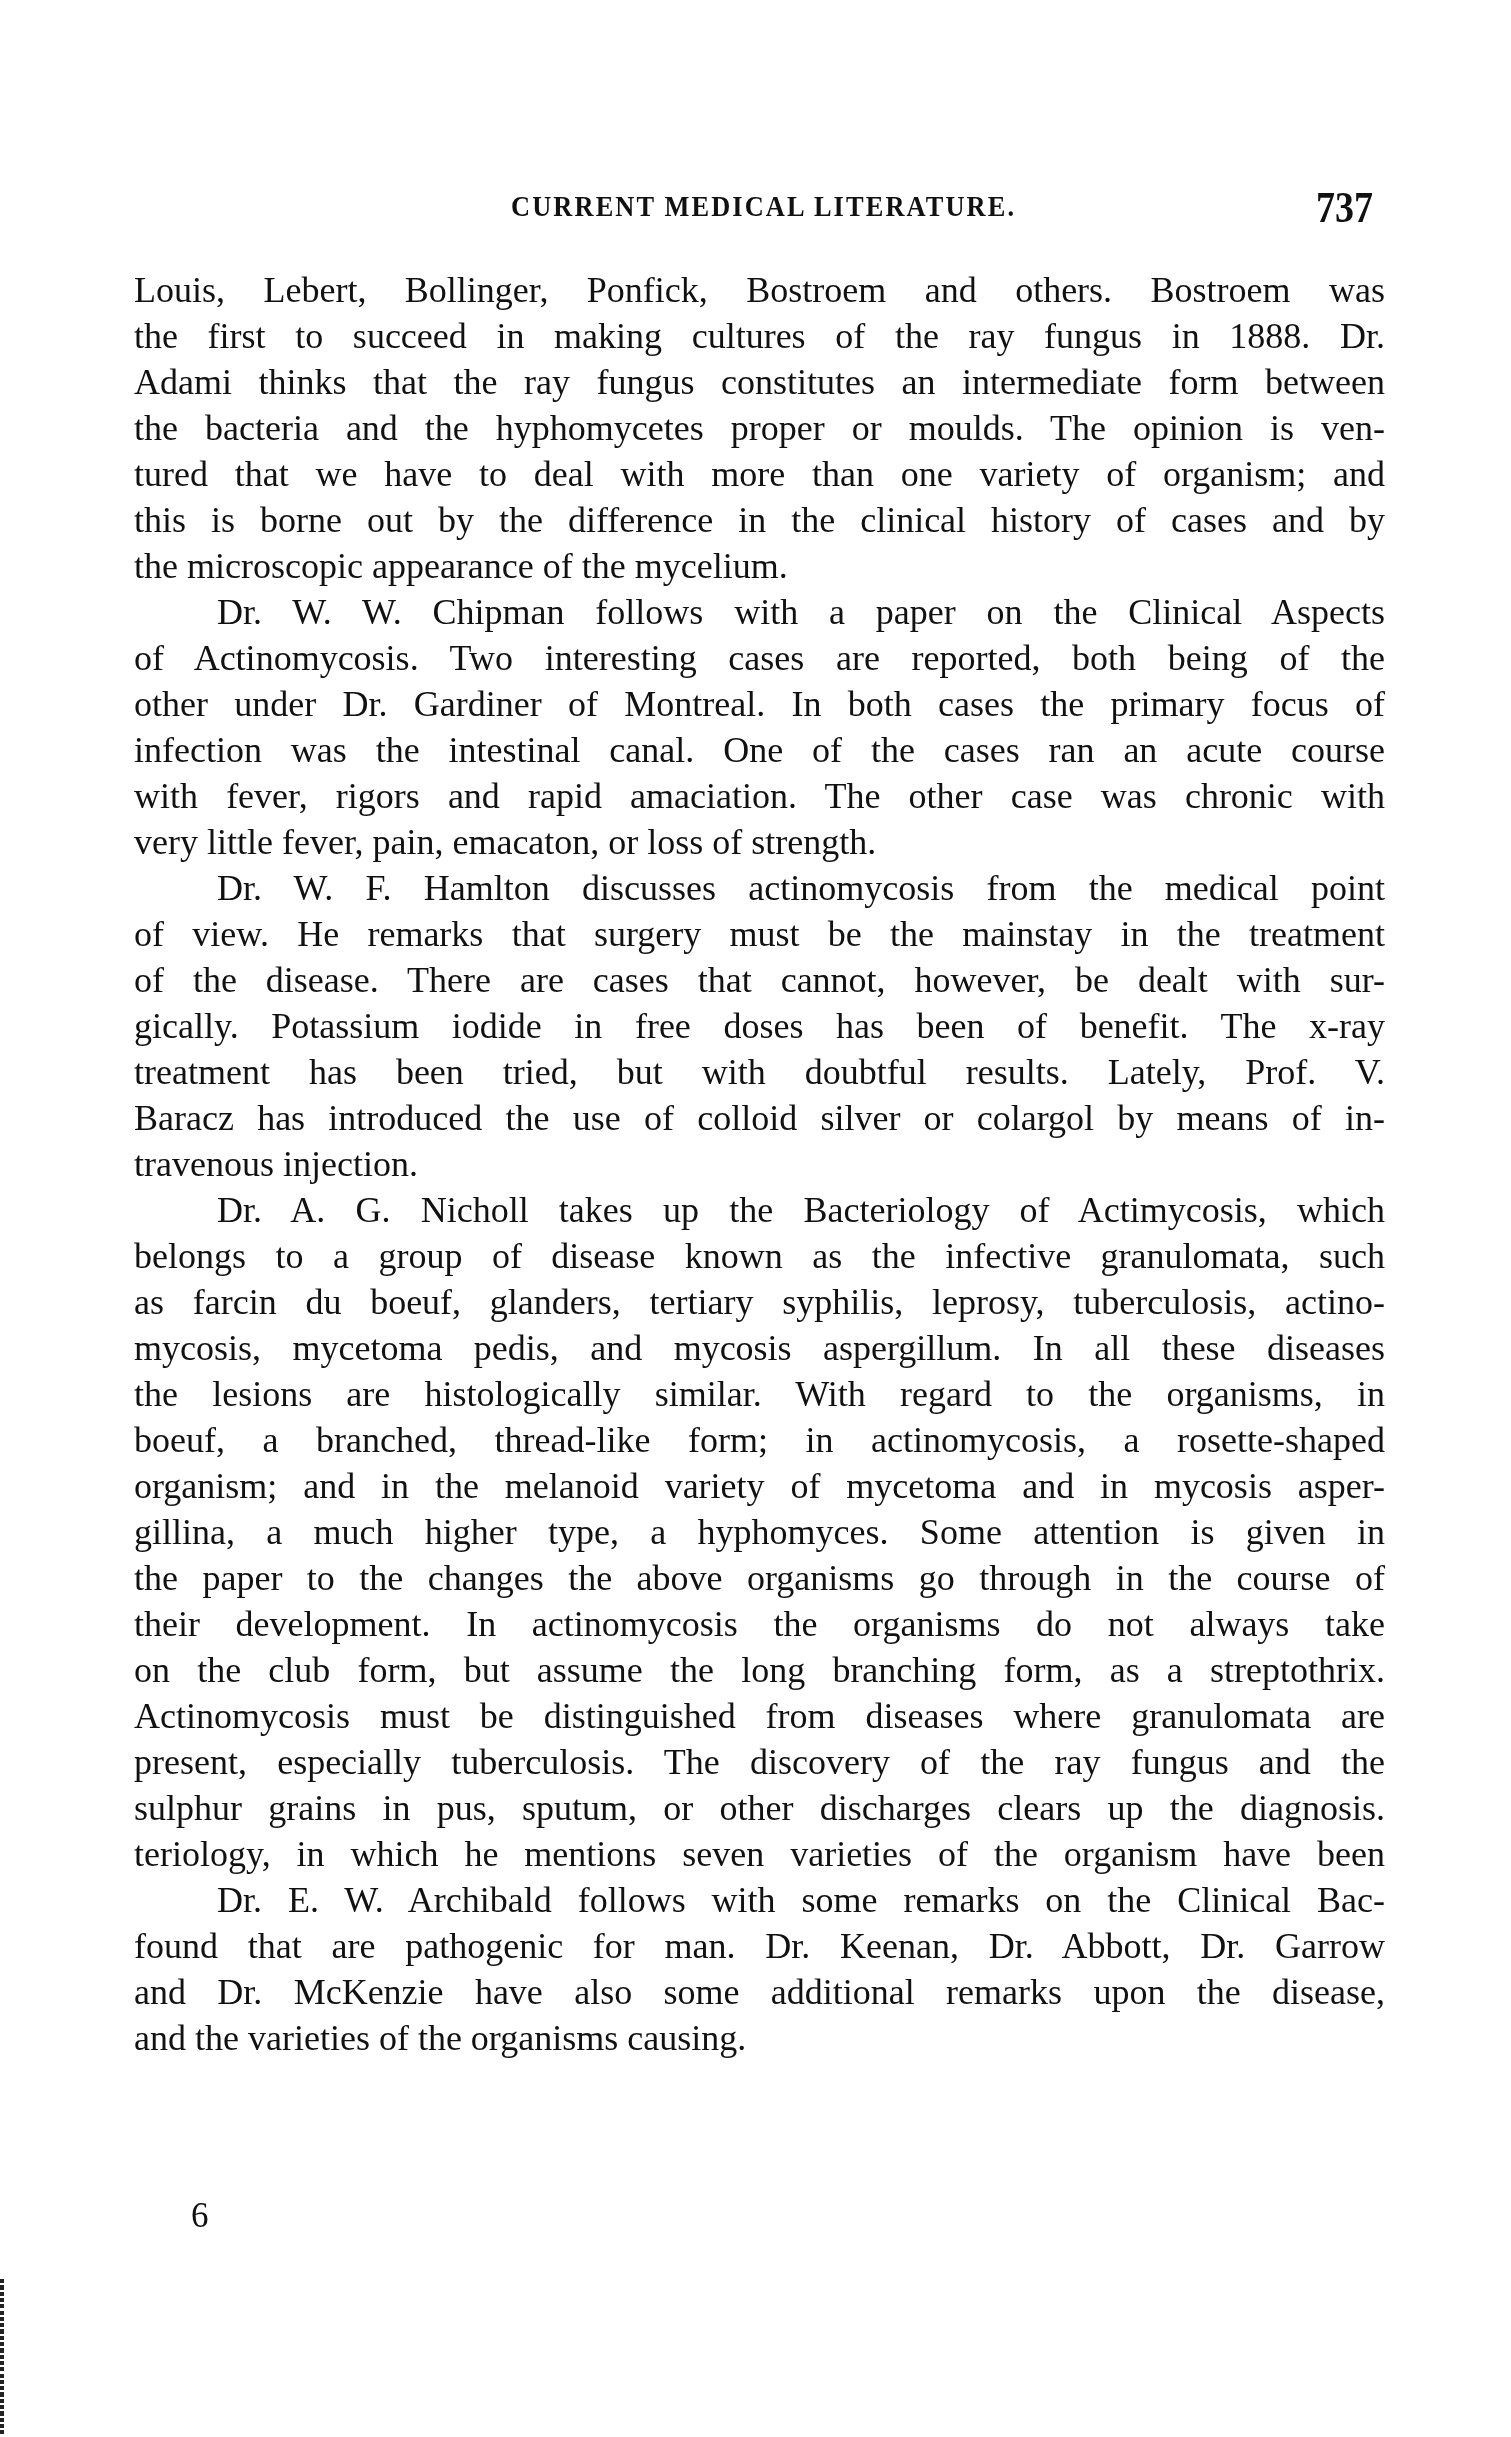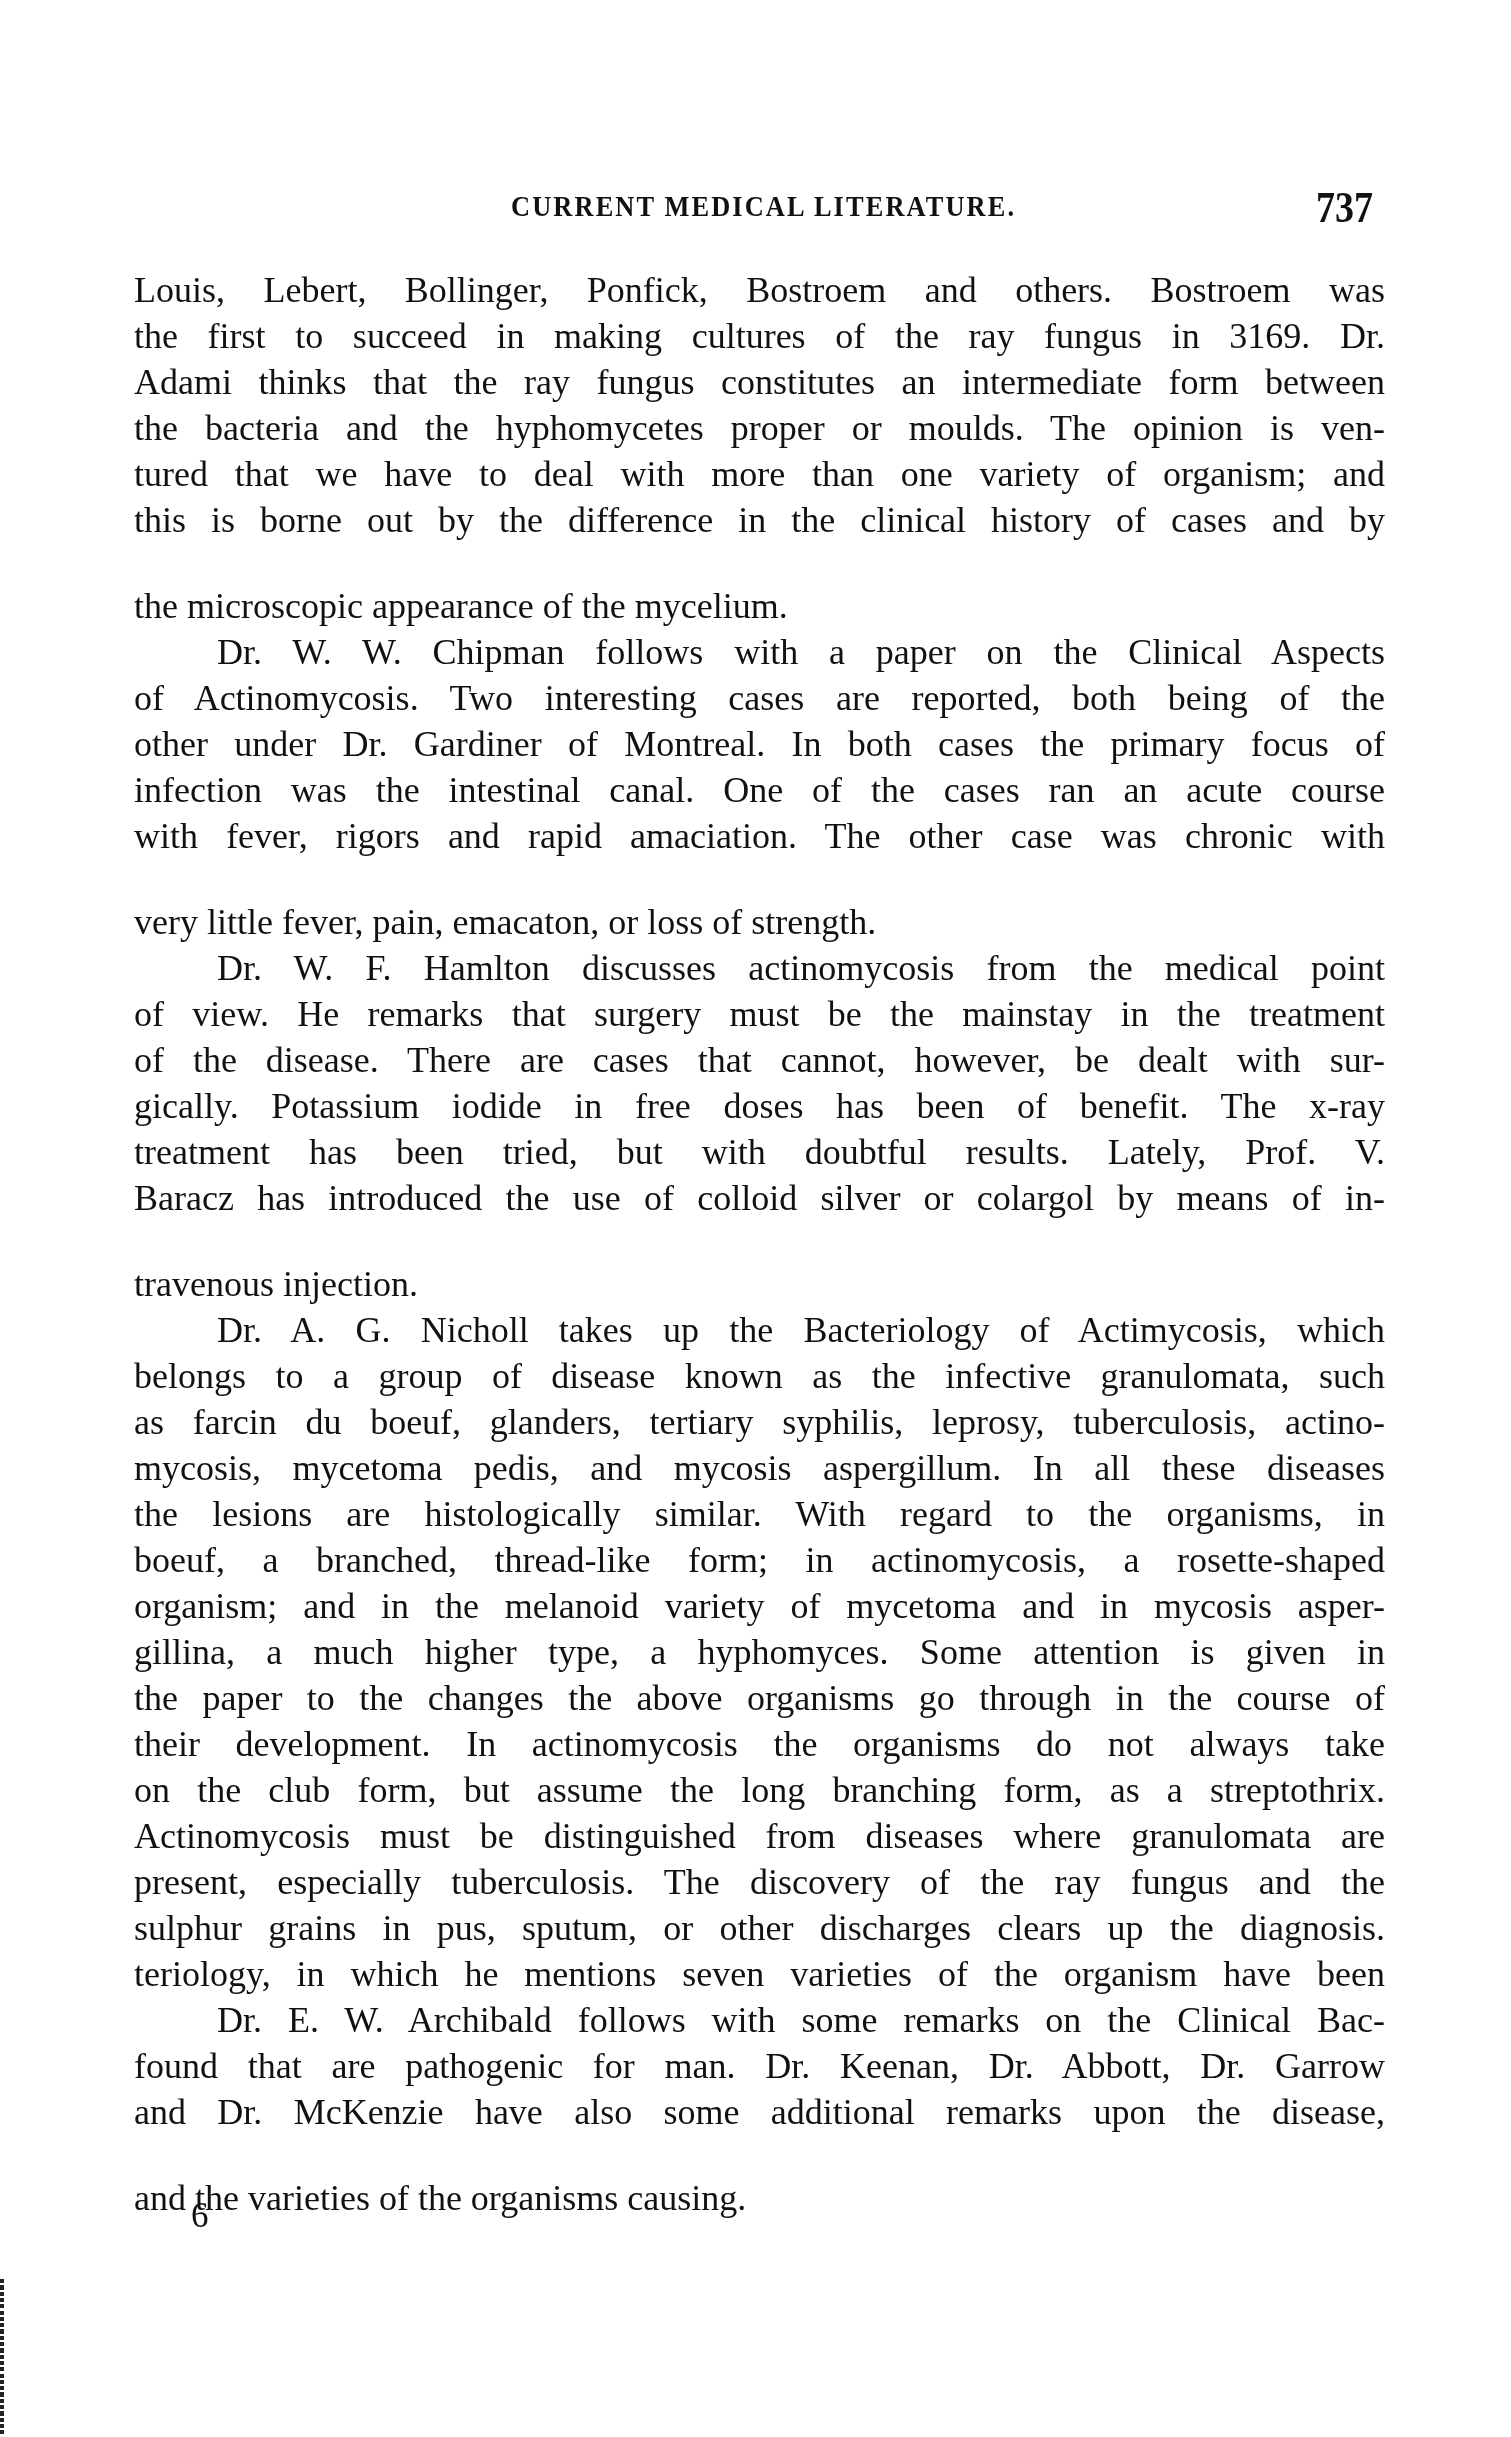--- a/index.html
+++ b/index.html
@@ -61,21 +61,20 @@
       height: 46px;
       line-height: 46px;
       font-size: 36px;
       text-align: justify;
       text-align-last: justify;
       white-space: nowrap;
       overflow: visible;
     }
     .line.last {
       text-align-last: left;
-      margin-top: 40px;
     }
     .line.indent {
       padding-left: 83px;
     }
     .line .txt {
       display: inline-block;
       width: 100%;
       text-align: justify;
       text-align-last: justify;
     }
@@ -105,21 +104,21 @@
 
   <div class="running-head">
     <span class="running-title">CURRENT MEDICAL LITERATURE.</span>
     <span class="page-number">737</span>
   </div>
 
   <div class="body-text">
 
     <div class="para">
       <span class="line"><span class="txt">Louis, Lebert, Bollinger, Ponfick, Bostroem and others.  Bostroem was</span></span>
-      <span class="line"><span class="txt">the first to succeed in making cultures of the ray fungus in 3169.  Dr.</span></span>
+      <span class="line"><span class="txt">the first to succeed in making cultures of the ray fungus in 1888.  Dr.</span></span>
       <span class="line"><span class="txt">Adami thinks that the ray fungus constitutes an intermediate form between</span></span>
       <span class="line"><span class="txt">the bacteria and the hyphomycetes proper or moulds.  The opinion is ven-</span></span>
       <span class="line"><span class="txt">tured that we have to deal with more than one variety of organism; and</span></span>
       <span class="line"><span class="txt">this is borne out by the difference in the clinical history of cases and by</span></span>
       <span class="line last"><span class="txt">the microscopic appearance of the mycelium.</span></span>
     </div>
 
     <div class="para">
       <span class="line indent"><span class="txt">Dr. W. W. Chipman follows with a paper on the Clinical Aspects</span></span>
       <span class="line"><span class="txt">of Actinomycosis.  Two interesting cases are reported, both being of the</span></span>

